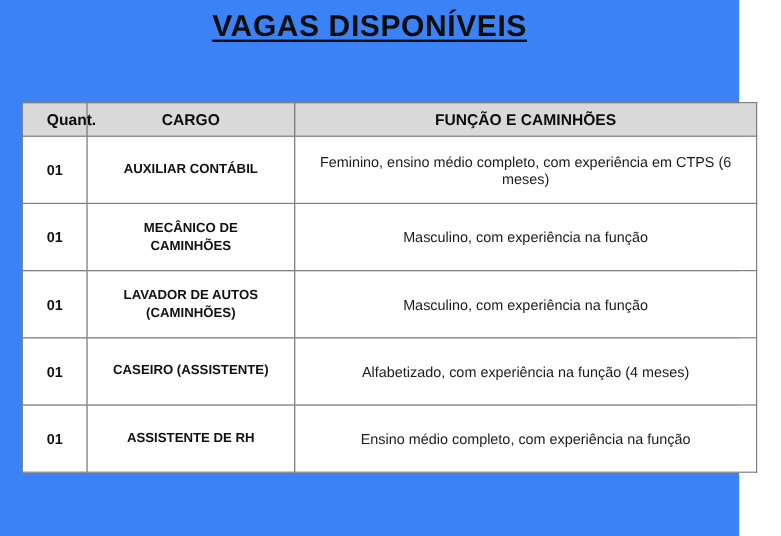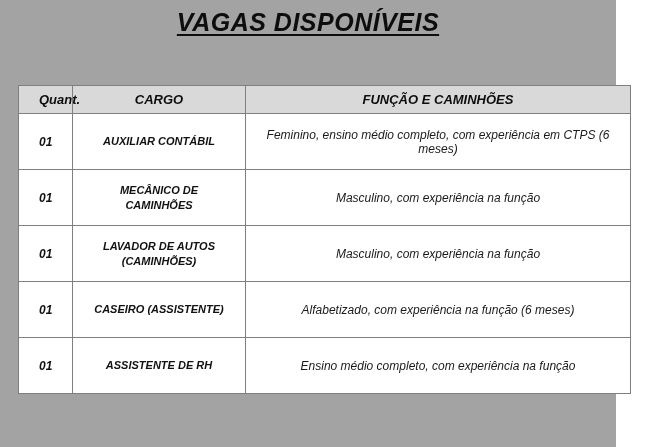--- a/index.html
+++ b/index.html
@@ -10,22 +10,21 @@
     background: #ffffff;
     font-family: "Liberation Sans", sans-serif;
     color: #111111;
     overflow: hidden;
   }
 
   .page {
     width: 616px;
     height: 447px;
     position: relative;
-    background: #a3a3a3;
-    font-style: italic;
+    background: #3b82f6;
   }
 
   .title-block {
     text-align: center;
     padding-top: 8px;
   }
 
   .page-title {
     display: inline-block;
     font-size: 25px;
@@ -142,21 +141,21 @@
 
     <tr>
       <td class="cell-quant">01</td>
       <td class="cell-cargo">LAVADOR DE AUTOS (CAMINHÕES)</td>
       <td class="cell-funcao">Masculino, com experiência na função</td>
     </tr>
 
     <tr>
       <td class="cell-quant">01</td>
       <td class="cell-cargo">CASEIRO (ASSISTENTE)</td>
-      <td class="cell-funcao">Alfabetizado, com experiência na função (6 meses)</td>
+      <td class="cell-funcao">Alfabetizado, com experiência na função (4 meses)</td>
     </tr>
 
     <tr>
       <td class="cell-quant">01</td>
       <td class="cell-cargo">ASSISTENTE DE RH</td>
       <td class="cell-funcao">Ensino médio completo, com experiência na função</td>
     </tr>
   </tbody>
   </table>
 

